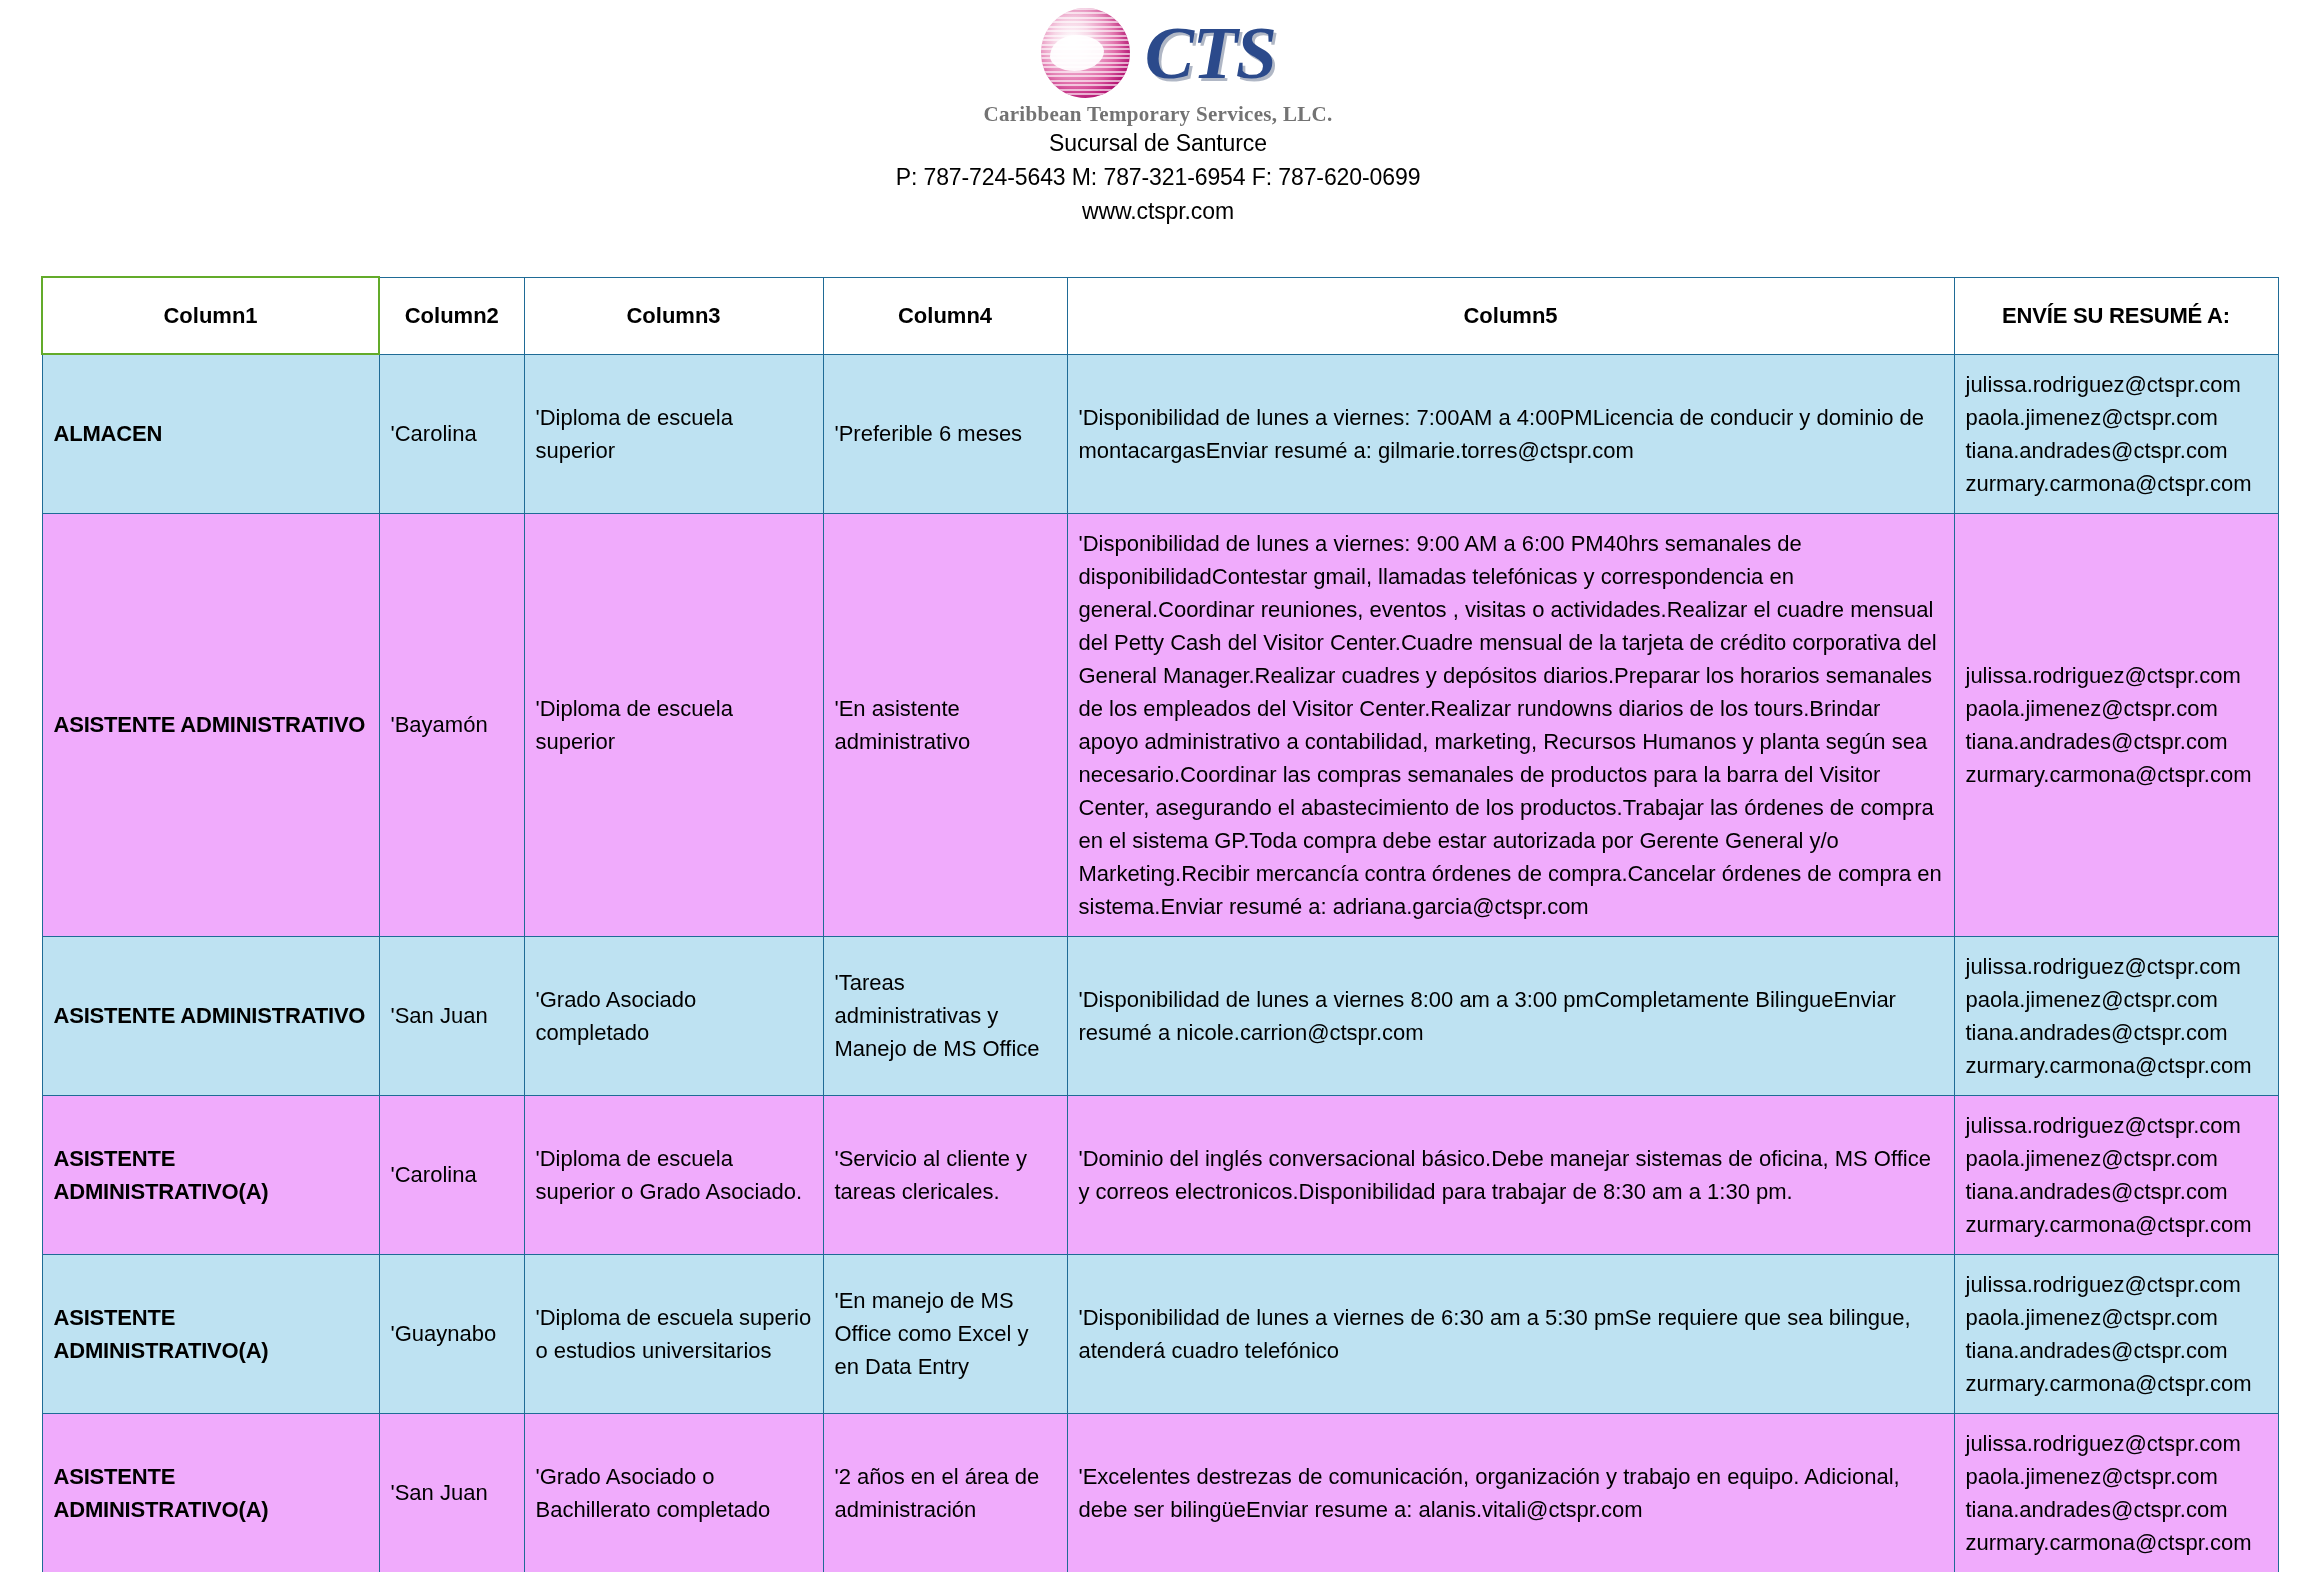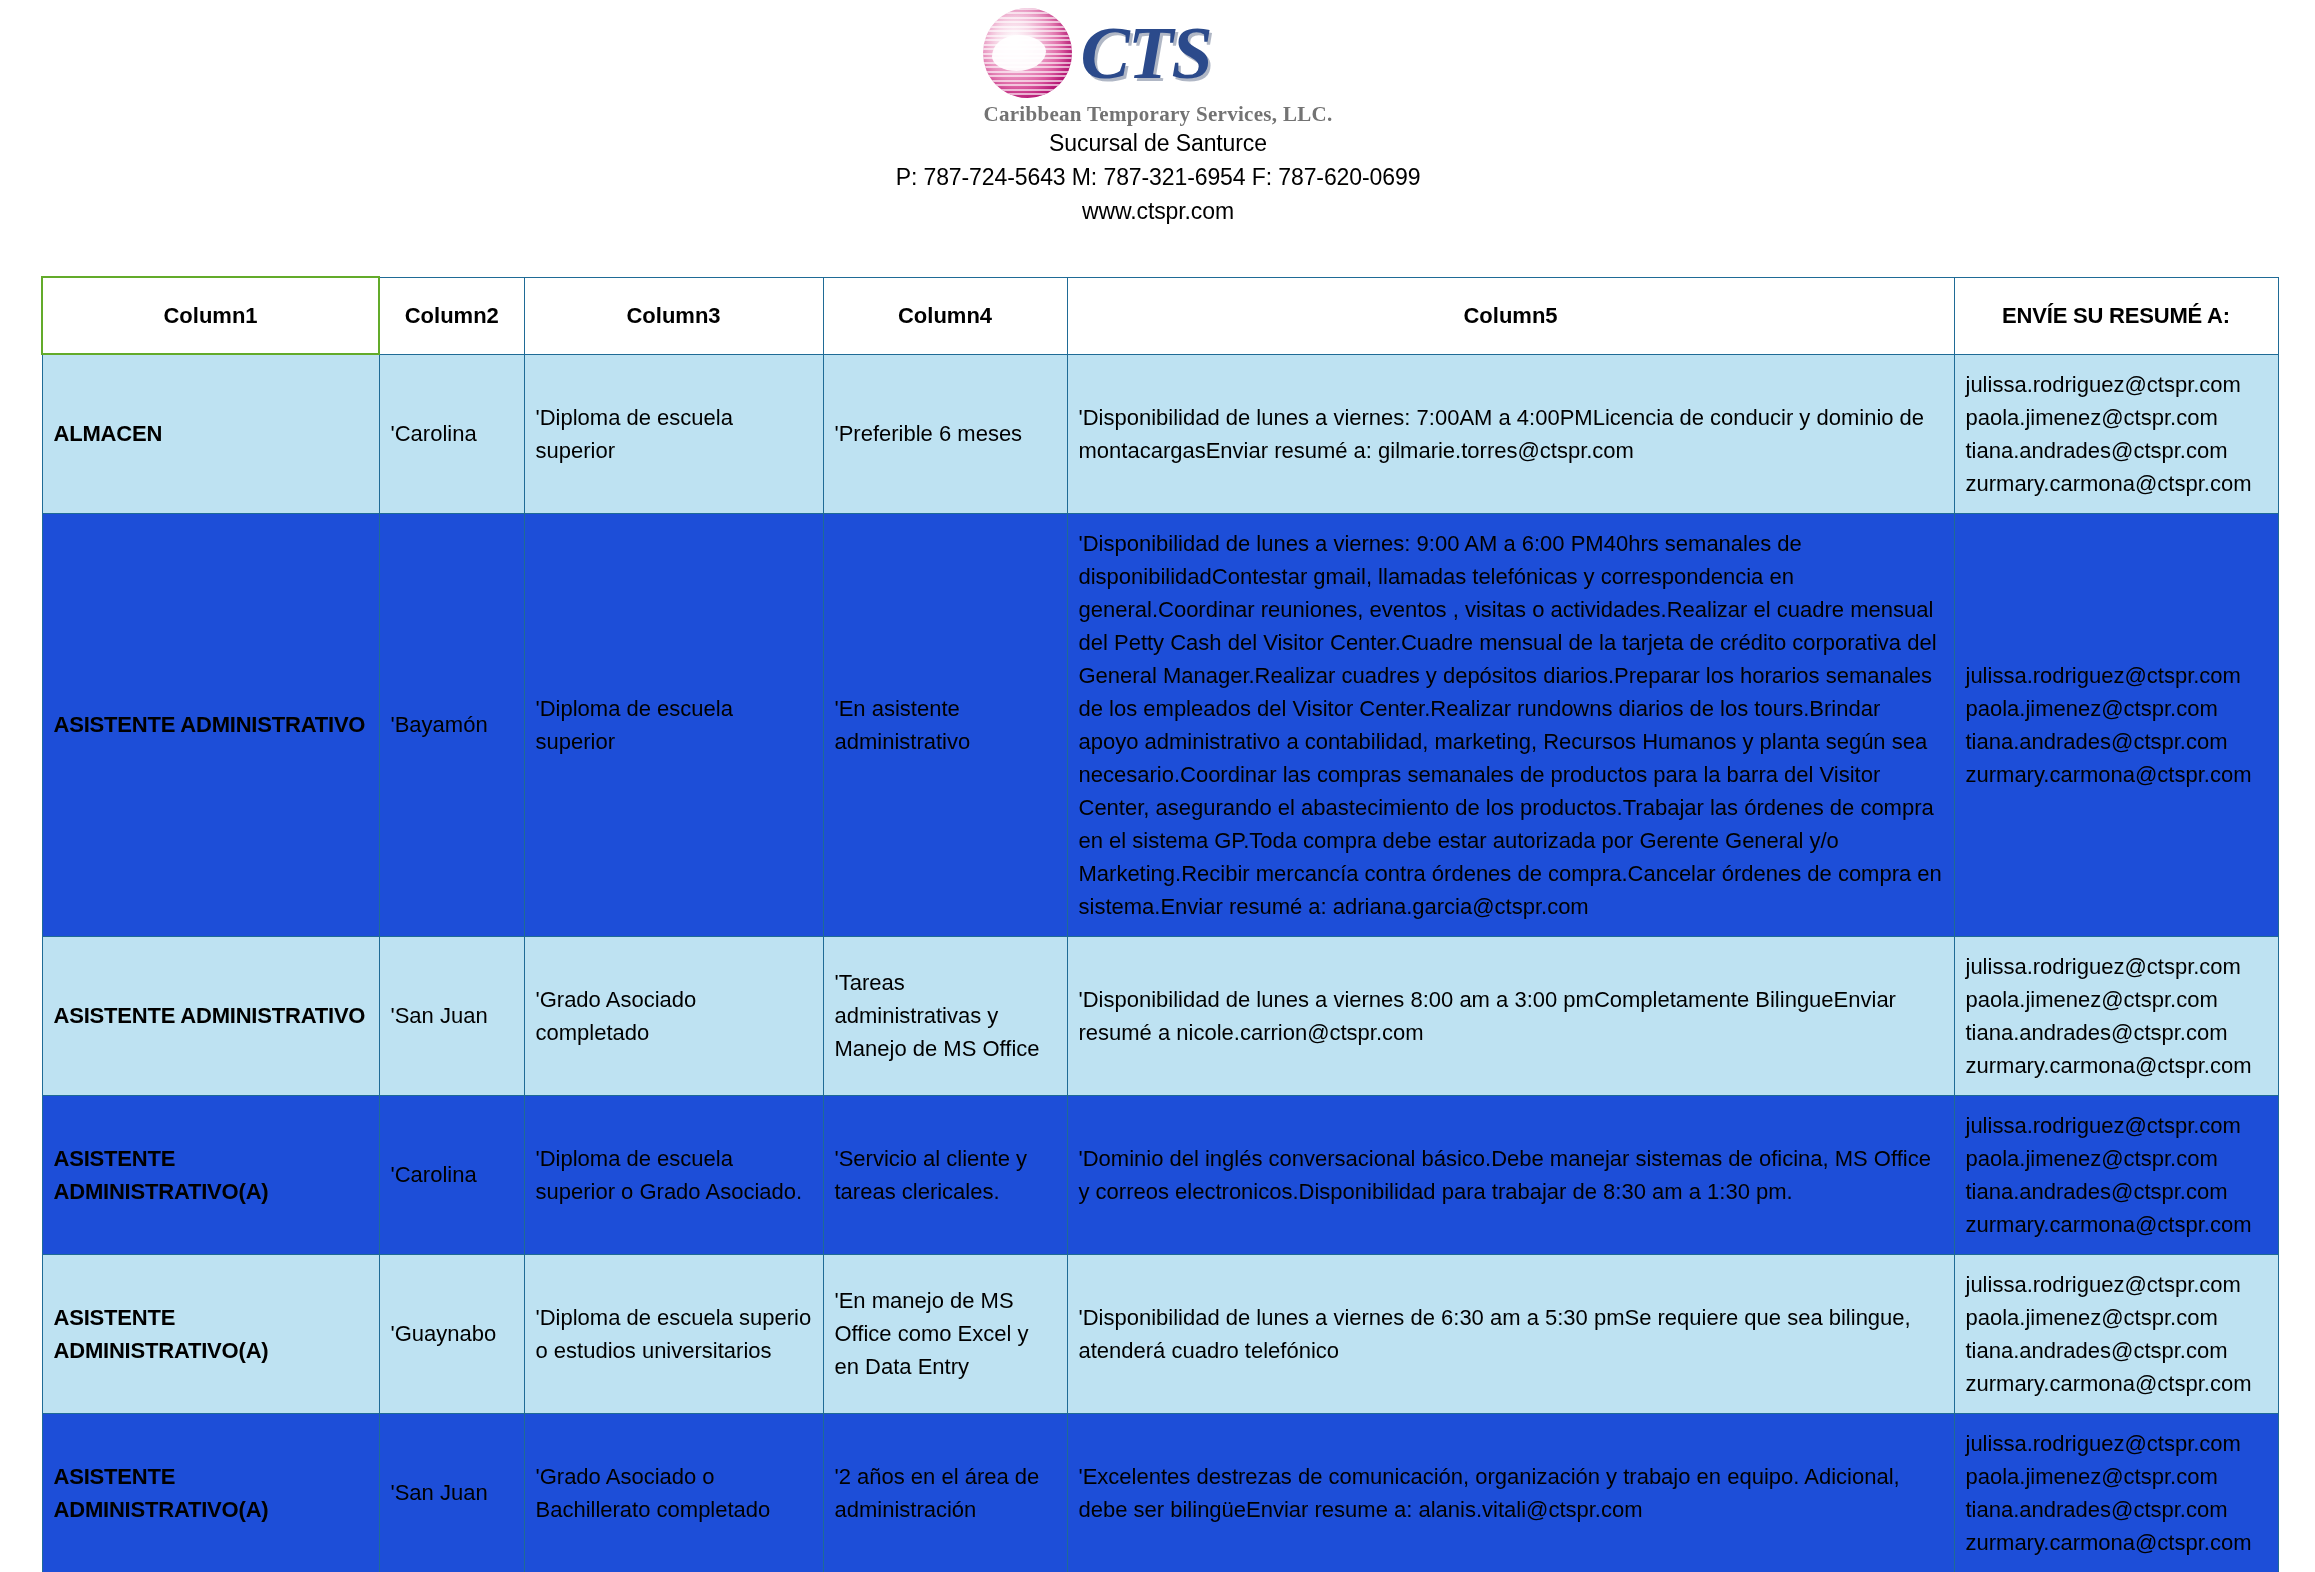--- a/index.html
+++ b/index.html
@@ -29,21 +29,22 @@
     padding-top: 3.6px;
   }
   .logo-block {
     display: inline-block;
     text-align: center;
     line-height: 0;
   }
   .logo-row {
     display: flex;
     align-items: center;
-    gap: 8px;
+    justify-content: center;
+    gap: 15px;
     height: 98px;
   }
   .logo-globe {
     width: 89px;
     height: 90px;
     border-radius: 50%;
     position: relative;
     overflow: hidden;
     background: radial-gradient(circle at 35% 35%, #ffffff 0%, #f7d6e6 22%, #e06aa8 55%, #c7197f 78%, #a8106a 100%);
     box-shadow: inset -5.4px -3.6px 9px rgba(140,10,90,.35);
@@ -131,21 +132,21 @@
   }
   thead th.last {
     font-size: 22px;
     letter-spacing: -0.2px;
   }
 
   tbody tr.shade > td {
     background: #bee2f2;
   }
   tbody tr.plain > td {
-    background: #1d4ed8;
+    background: #f0abfc;
   }
   td.job {
     font-weight: bold;
     font-size: 22px;
     letter-spacing: -0.2px;
   }
   td.emails {
     font-size: 22px;
     line-height: 39px;
   }

